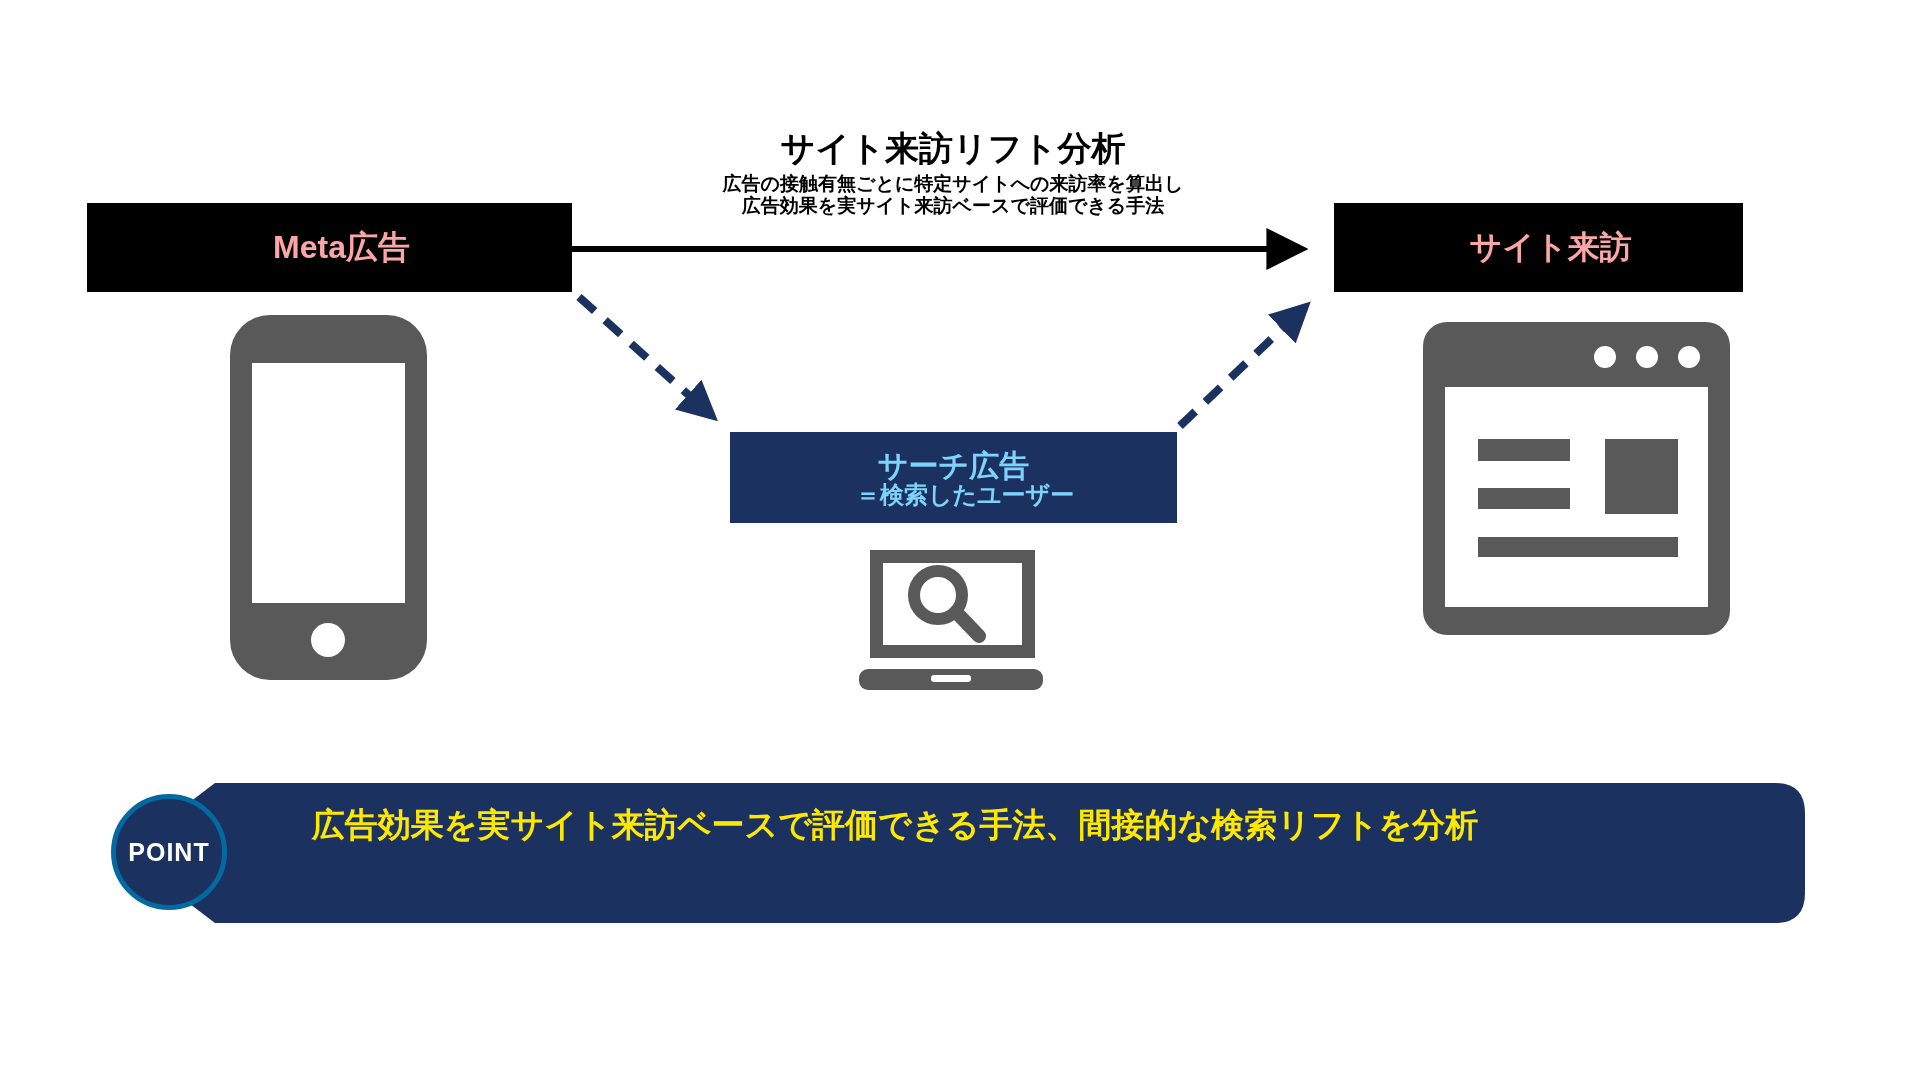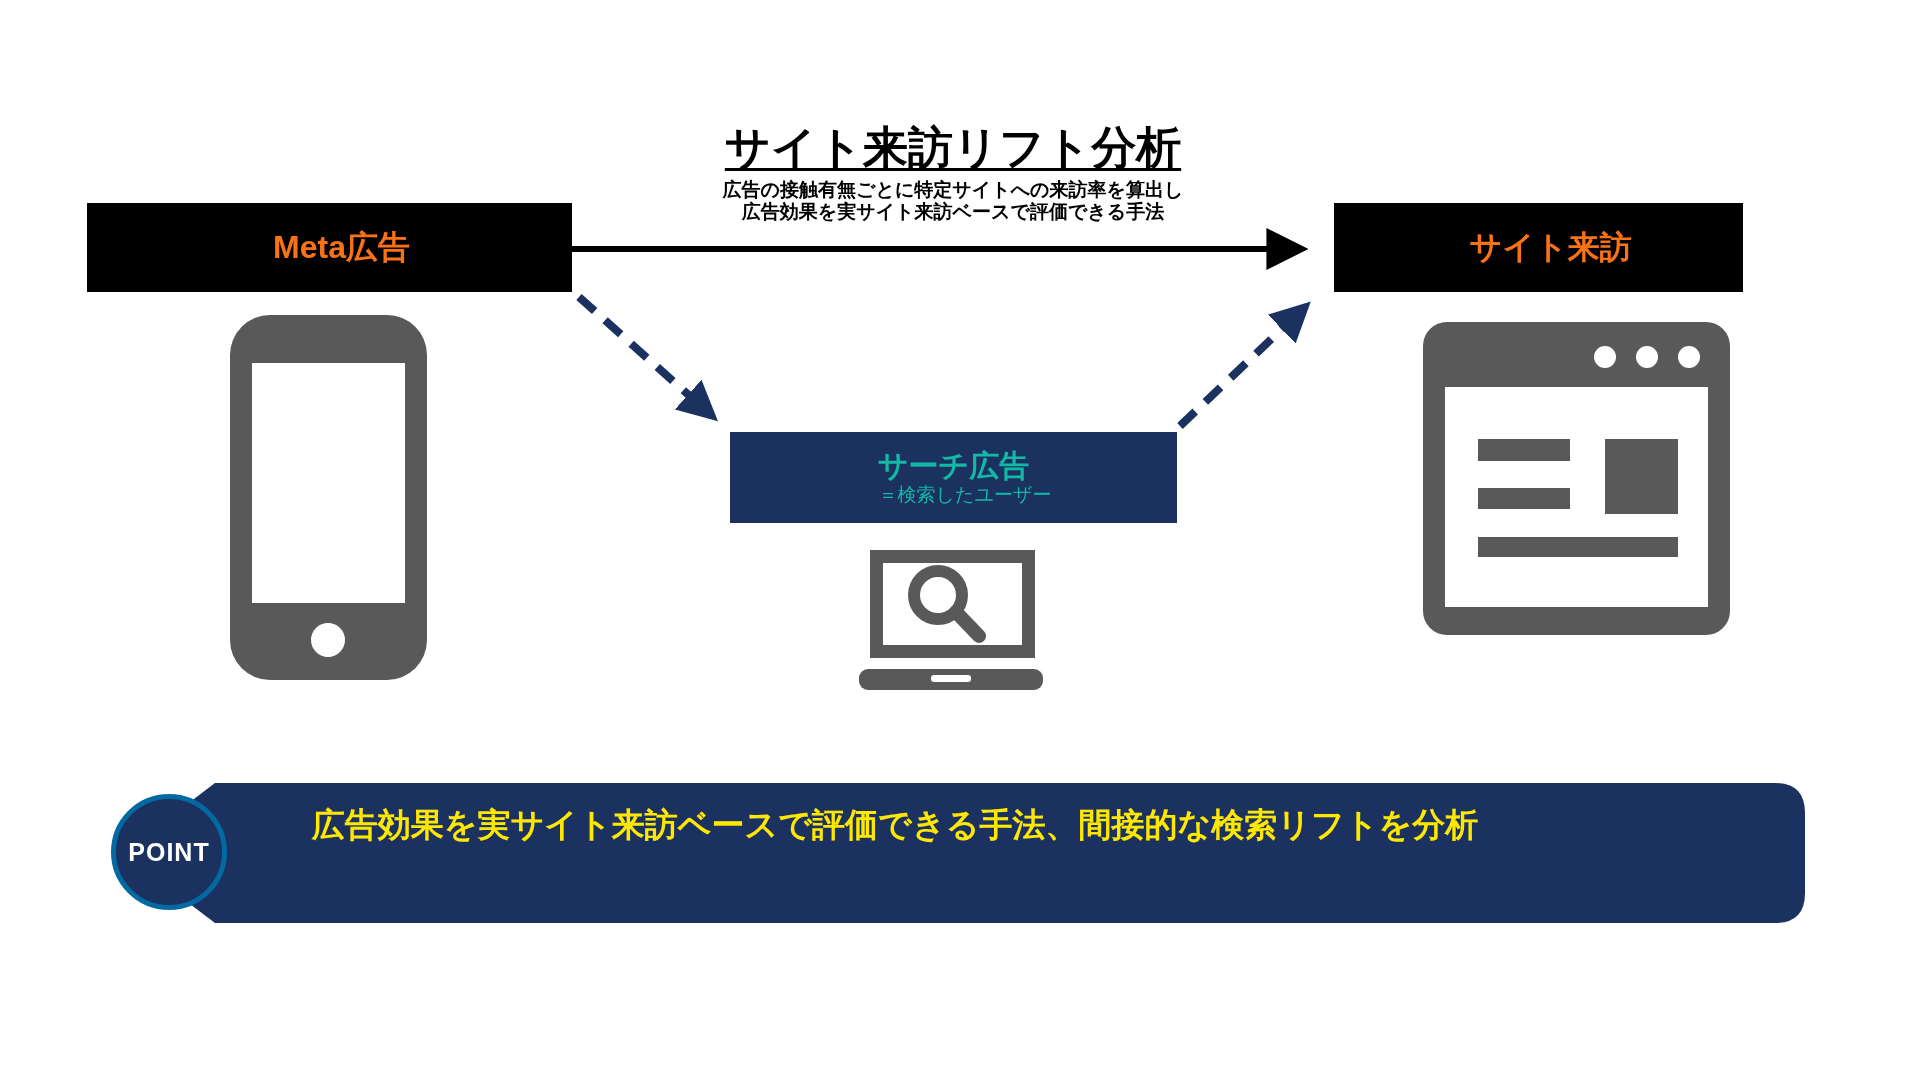--- a/index.html
+++ b/index.html
@@ -10,43 +10,43 @@
     background:#ffffff;
     overflow:hidden;
     font-family:"Liberation Sans","DejaVu Sans",sans-serif;
   }
   
   .header{
     position:absolute;left:453px;top:128px;width:1000px;
     text-align:center;color:#000;
   }
   .header .title{
-    font-size:45px;font-weight:800;line-height:40px;
-    text-decoration:underline;text-decoration-thickness:3px;text-underline-offset:5px;
-    margin-bottom:11px;
+    font-size:34px;font-weight:800;line-height:40px;
+    text-decoration-thickness:3px;text-underline-offset:5px;
+    margin-bottom:5px;
   }
   .header .sub{
     font-size:19px;font-weight:700;line-height:22px;
   }
   
   .node-black{
     position:absolute;height:89px;background:#000000;
     display:flex;align-items:center;justify-content:center;
-    color:#f97316;font-size:32px;font-weight:800;padding-left:24px;
+    color:#fca5a5;font-size:32px;font-weight:800;padding-left:24px;
   }
   .node-meta{left:87px;top:203px;width:485px;}
   .node-site{left:1334px;top:203px;width:409px;}
   
   .node-search{
     position:absolute;left:730px;top:432px;width:447px;height:91px;
-    background:#1b3160;color:#14b8a6;
+    background:#1b3160;color:#7dd3fc;
     display:flex;flex-direction:column;align-items:center;justify-content:center;
   }
   .node-search .main{font-size:30px;font-weight:800;line-height:34px;}
-  .node-search .subline{font-size:19px;font-weight:400;line-height:24px;margin-left:23px;}
+  .node-search .subline{font-size:24px;font-weight:700;line-height:24px;margin-left:23px;}
   
   .svg-abs{position:absolute;left:0;top:0;pointer-events:none;}
   
   .point-circle{
     position:absolute;left:111px;top:794px;width:116px;height:116px;
     background:#1b3160;border:5px solid #0369a1;border-radius:50%;
     display:flex;align-items:center;justify-content:center;
     color:#ffffff;font-size:25px;font-weight:800;letter-spacing:1px;
   }
   .banner-text{

